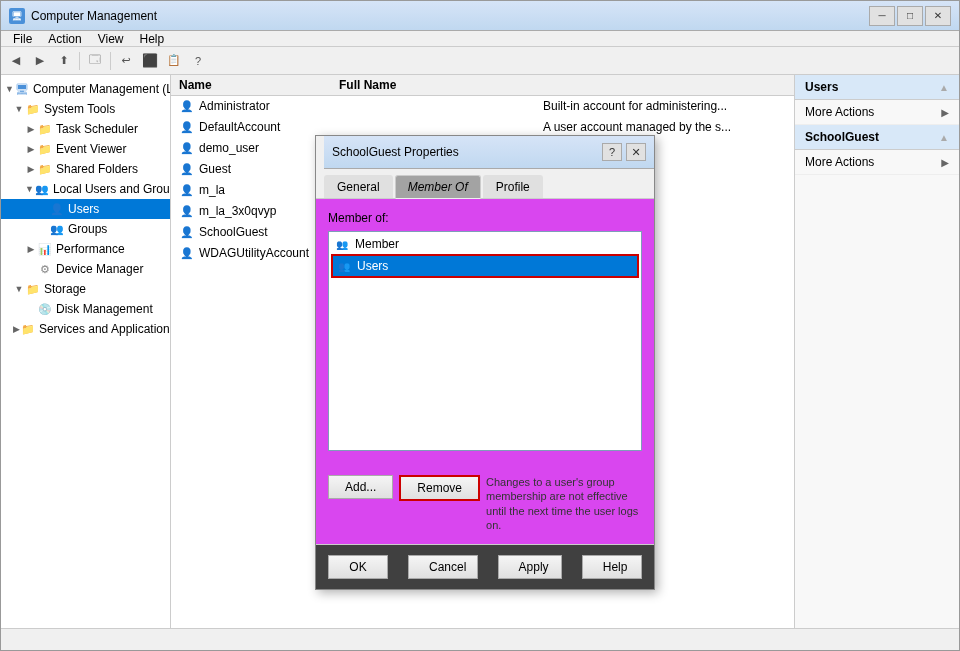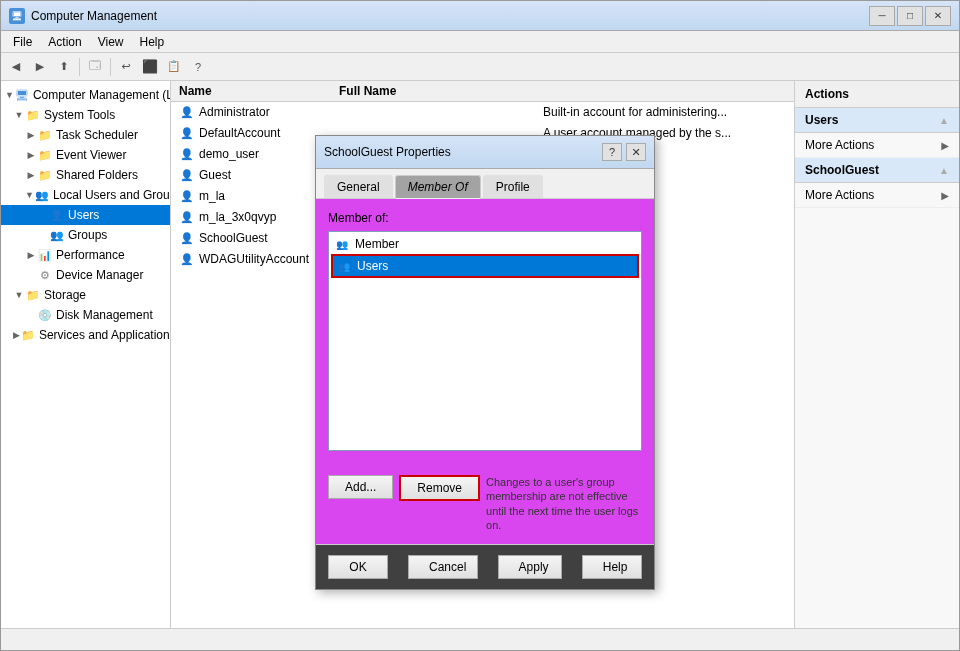--- a/index.html
+++ b/index.html
@@ -56,21 +56,21 @@
       display: flex;
       align-items: center;
       justify-content: center;
       font-size: 10px;
       color: #333;
     }
 
     
     .menubar {
       background: #f0f0f0;
-      height: 22px;
+      height: 16px;
       display: flex;
       align-items: center;
       padding: 0 4px;
       border-bottom: 1px solid #ccc;
     }
     .menubar-item {
       padding: 2px 8px;
       cursor: pointer;
       font-size: 12px;
     }
@@ -256,20 +256,21 @@
       box-shadow: 3px 3px 10px rgba(0,0,0,0.3);
       pointer-events: all;
     }
     .dialog-titlebar {
       background: linear-gradient(to bottom, #d6e4f7 0%, #c0d8f0 100%);
       height: 28px;
       display: flex;
       align-items: center;
       padding: 16px 8px;
       border-bottom: 1px solid #aaa;
+      margin-left: 8px;
     }
     .dialog-title {
       flex: 1;
       font-size: 12px;
       font-weight: normal;
     }
     .dialog-help-btn {
       width: 20px;
       height: 18px;
       background: #e1e1e1;
@@ -564,21 +565,20 @@
       </div>
       <div class="list-row">
         <span class="row-icon">👤</span>
         <span class="row-name">WDAGUtilityAccount</span>
         <span class="row-fullname"></span>
         <span class="row-description"></span>
       </div>
     </div>
 
     <div class="actions-panel">
-      <div class="actions-header">Actions</div>
 
       <div class="actions-section-header">
         <span>Users</span>
         <span class="up-arrow">▲</span>
       </div>
       <div class="actions-item">
         <span>More Actions</span>
         <span class="arrow">▶</span>
       </div>
 

